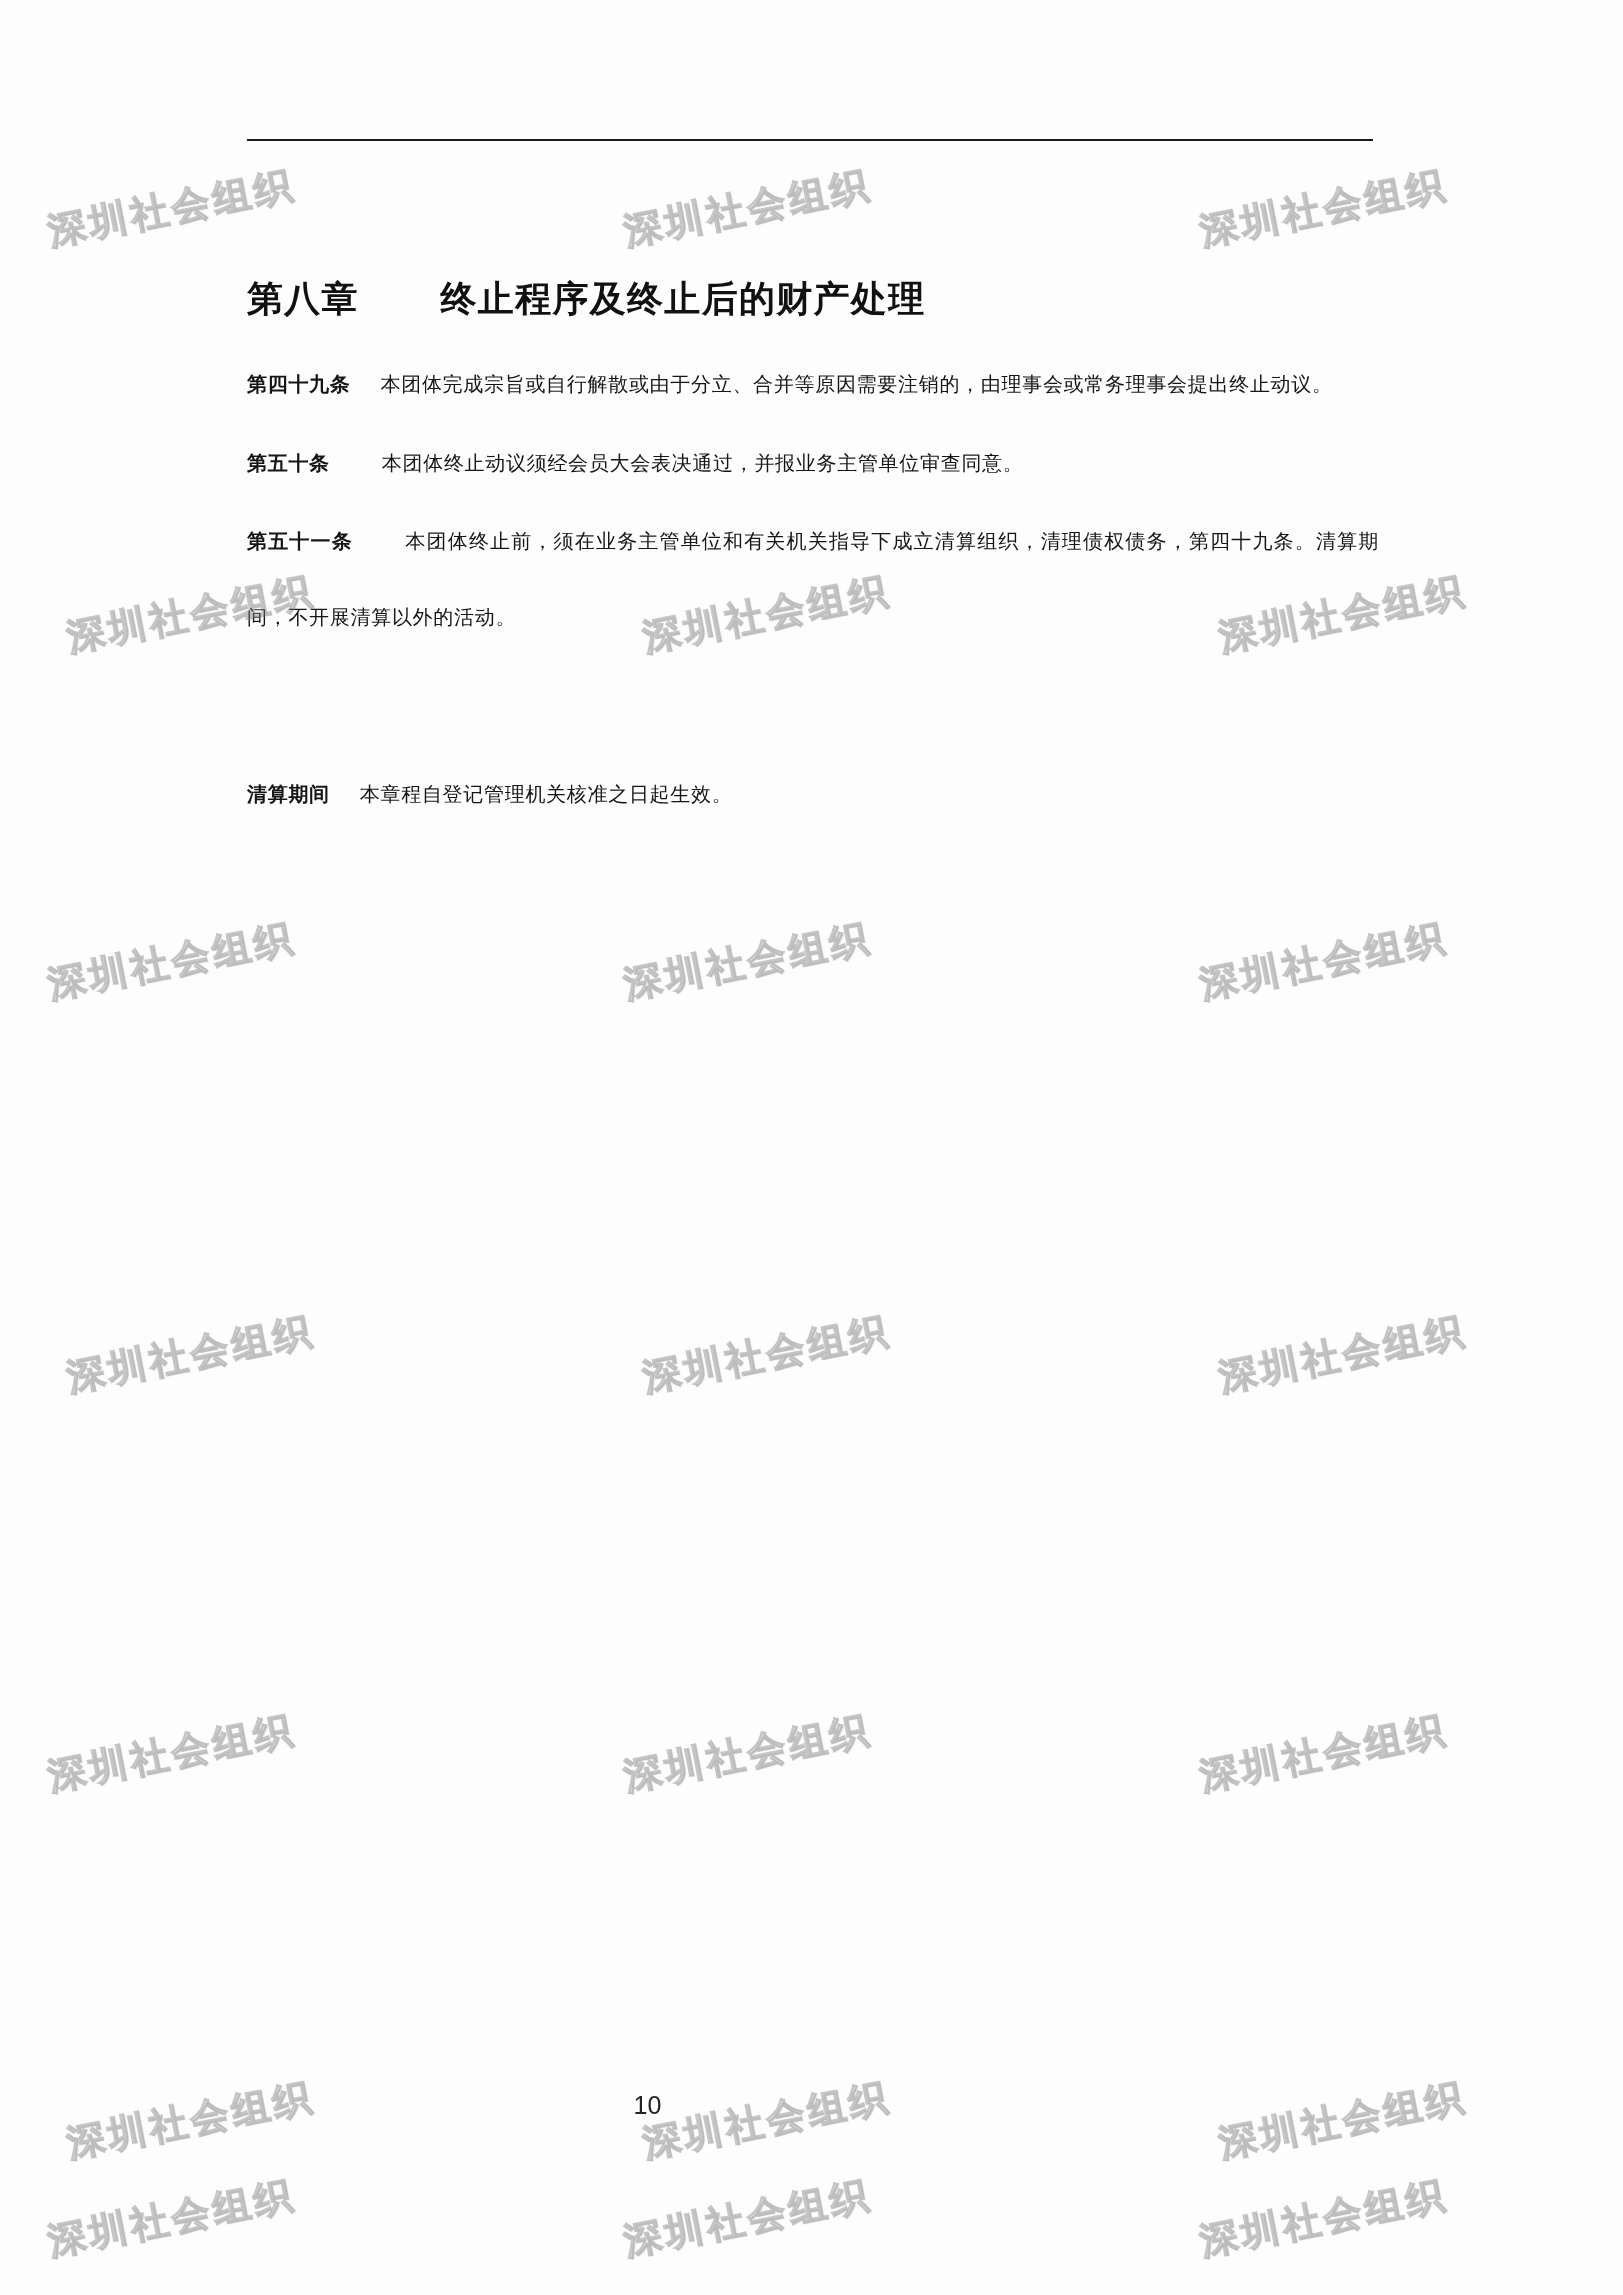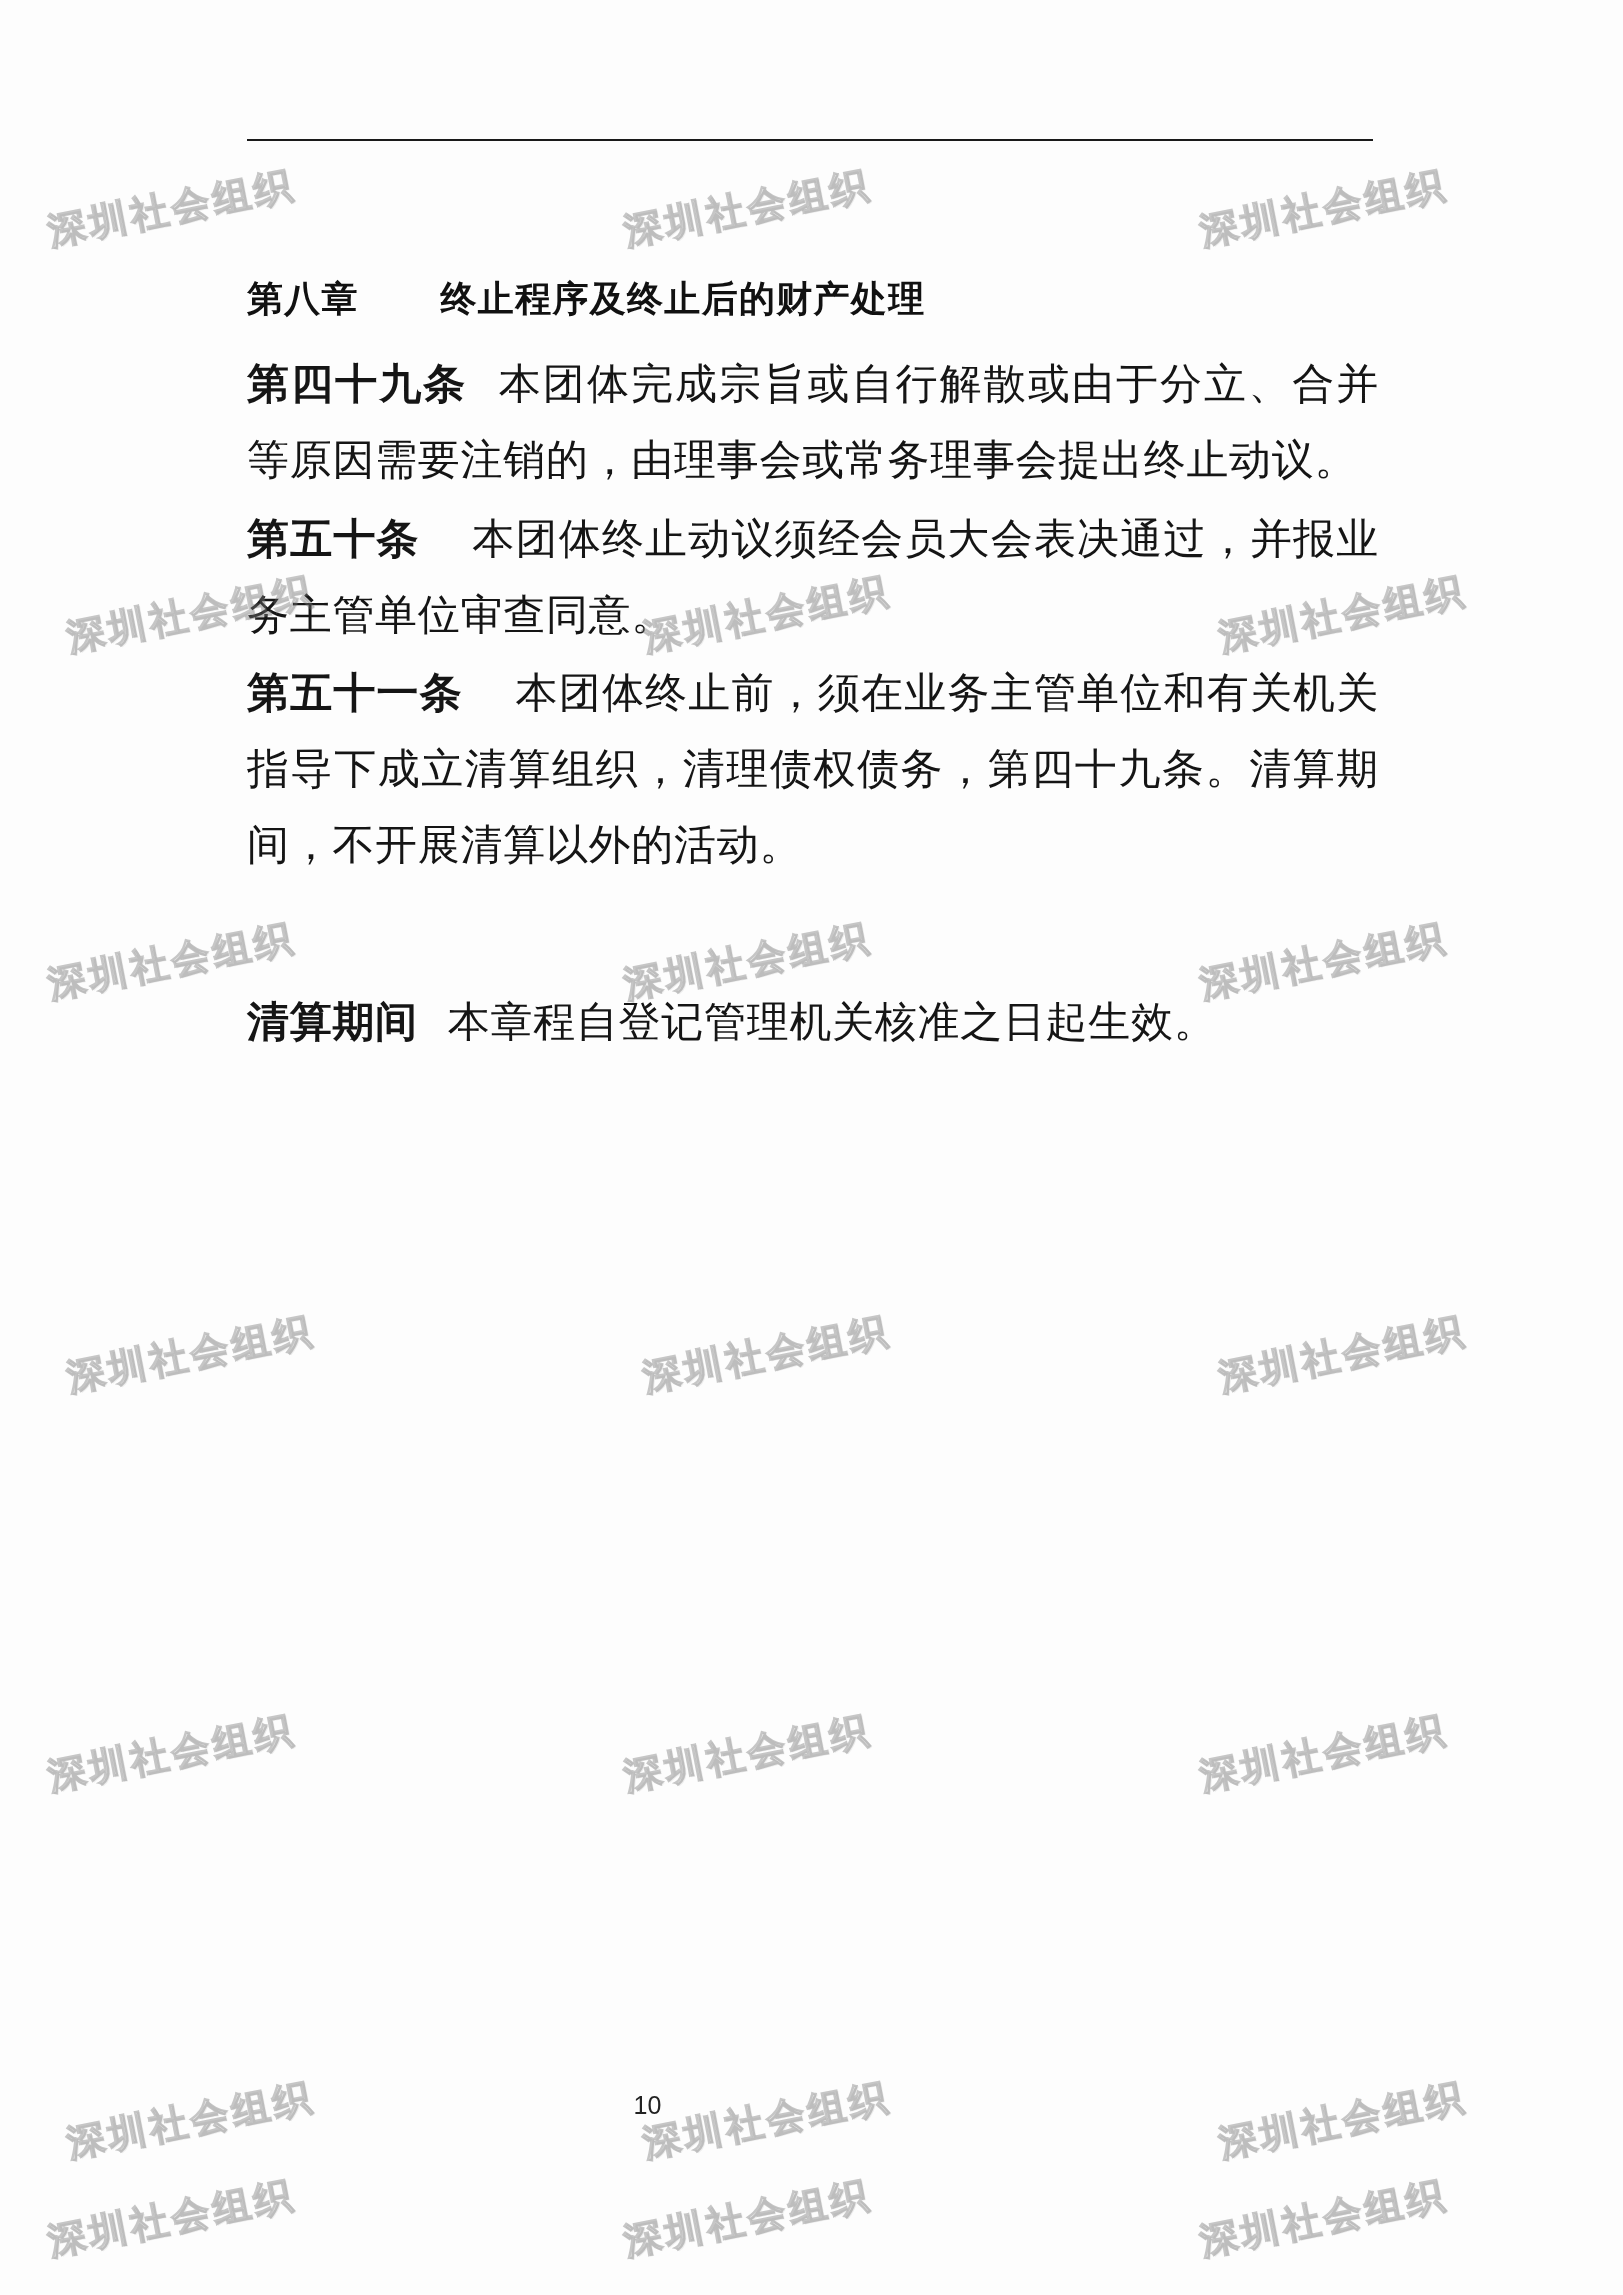--- a/index.html
+++ b/index.html
@@ -70,21 +70,21 @@
     color: #111;
     margin: 0 0 22px 0;
     font-family: "Liberation Sans", "DejaVu Sans", sans-serif;
   }
   .chapter-title .gap {
     display: inline-block;
     width: 59px;
   }
 
   .article {
-    font-size: 42px;
+    font-size: 20px;
     line-height: 76px;
     color: #151515;
     margin: 0 0 2.6px 0;
     text-align: justify;
     text-justify: inter-ideograph;
     letter-spacing: 0.7px;
     font-family: "Liberation Sans", "DejaVu Sans", sans-serif;
   }
   .art-num {
     font-weight: 700;

